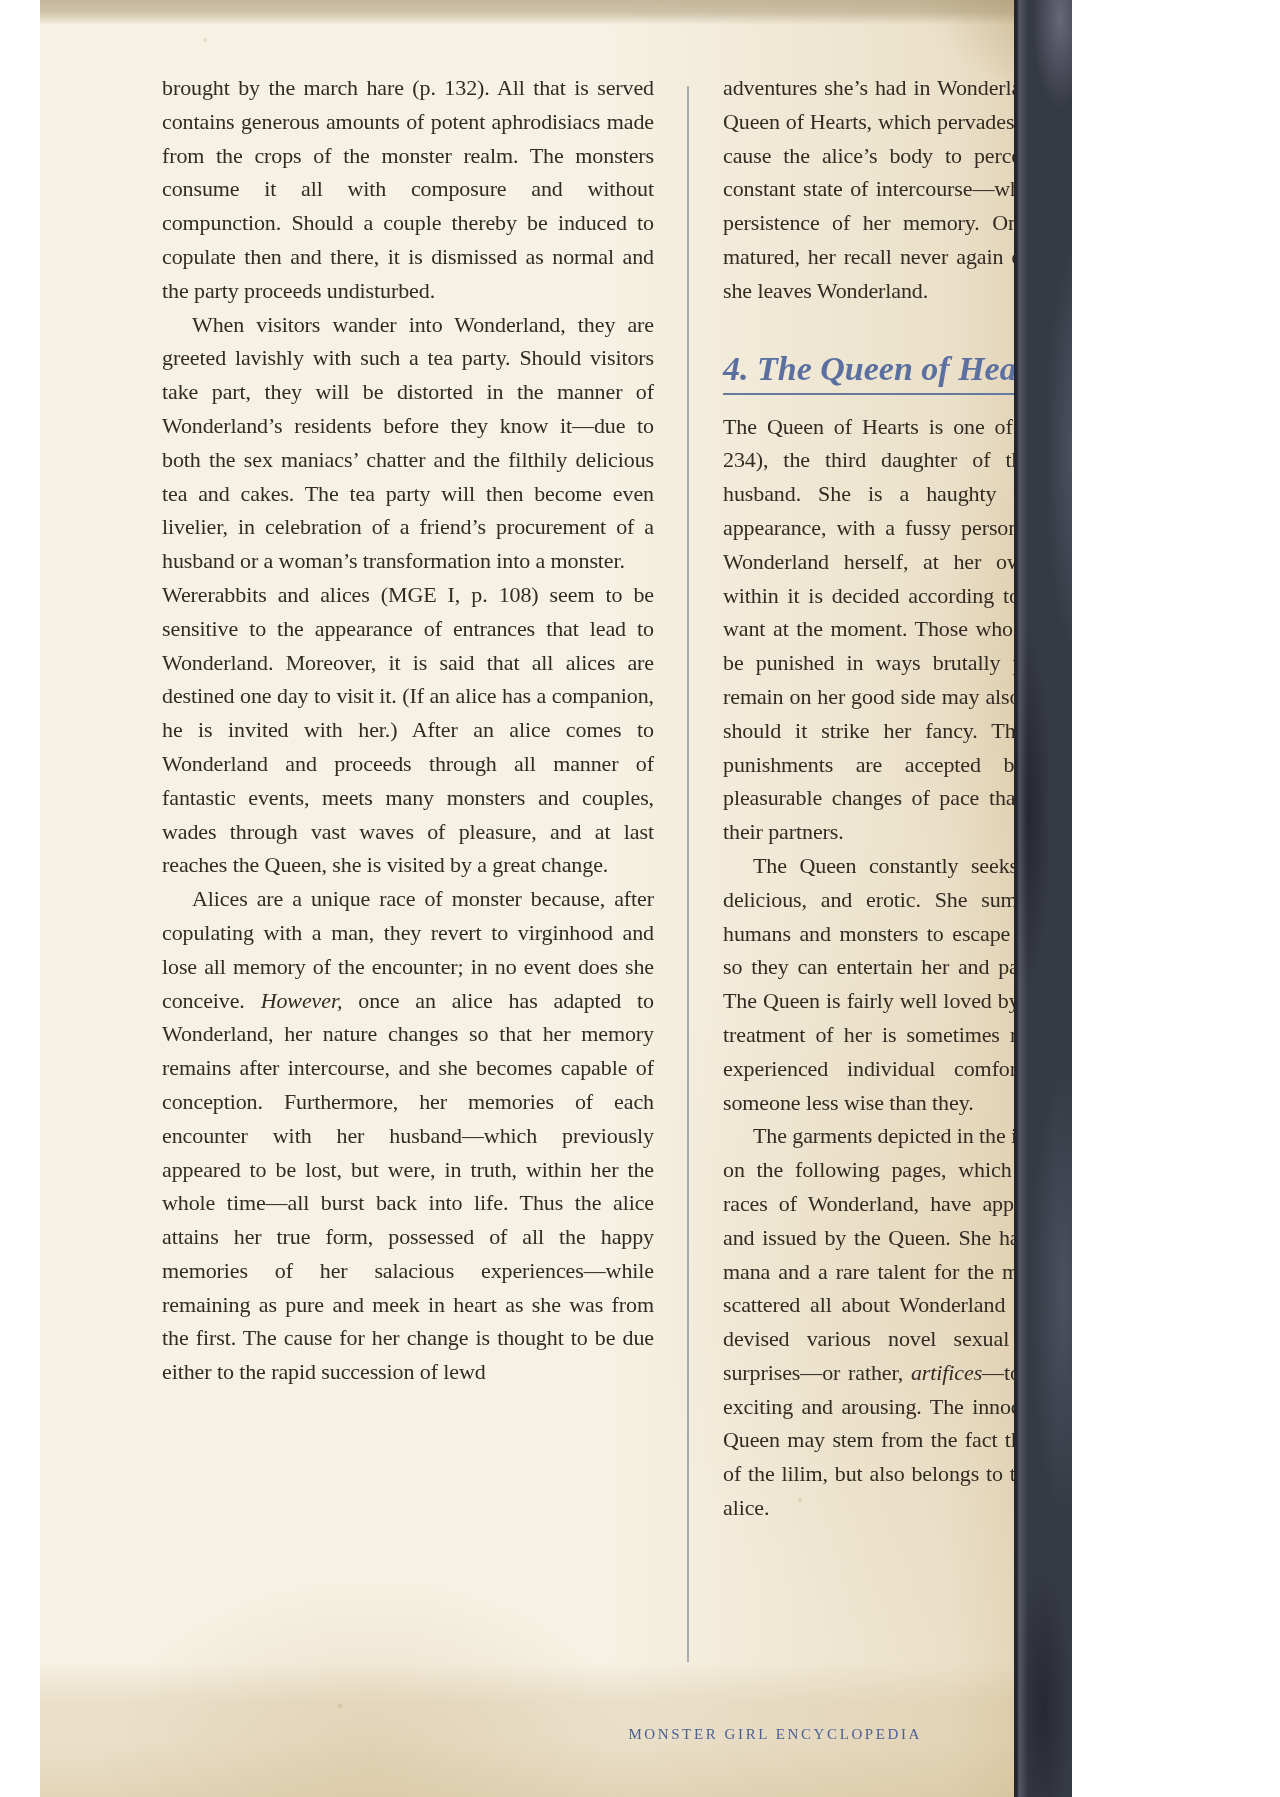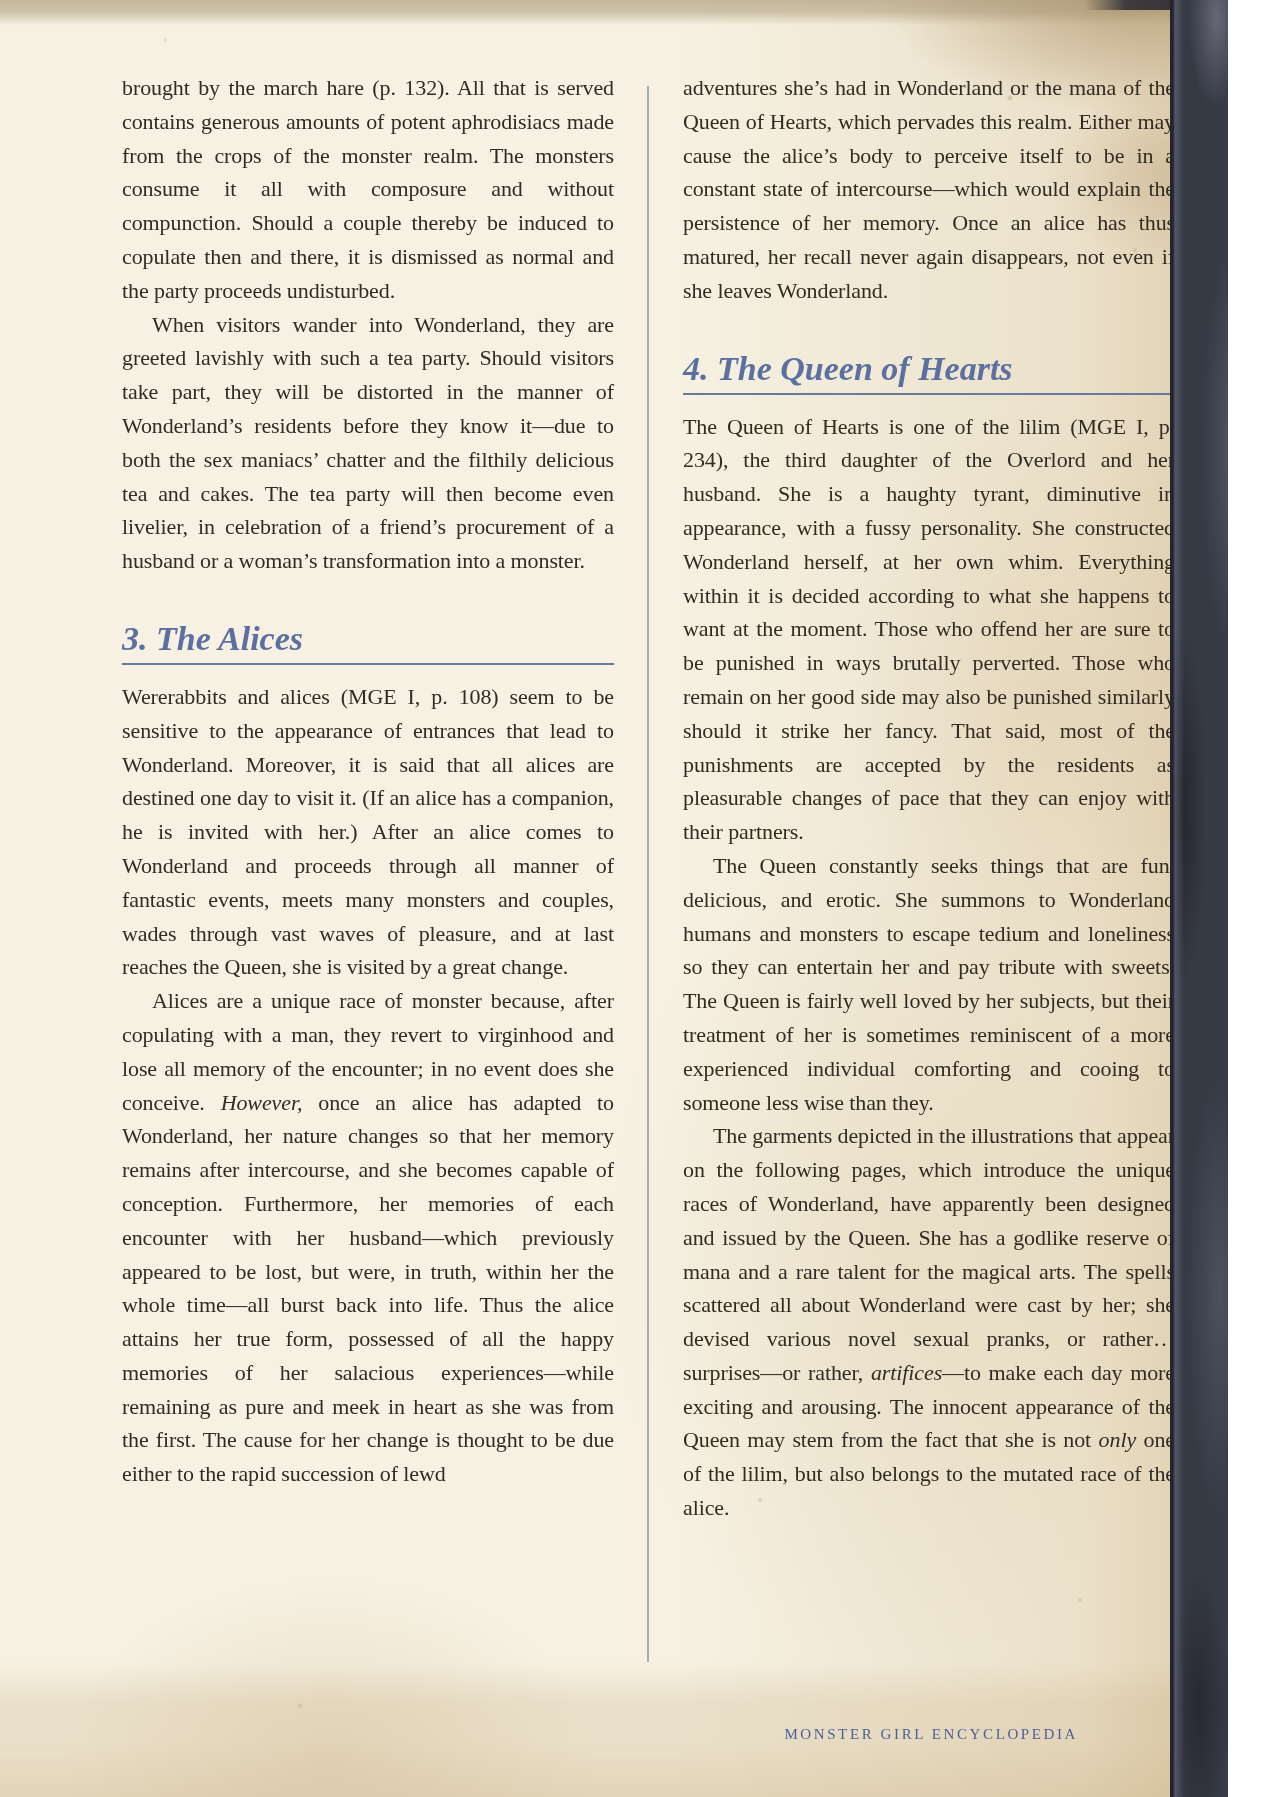--- a/index.html
+++ b/index.html
@@ -1,18 +1,18 @@
 <!DOCTYPE html>
 <html lang="en"><head>
 <meta charset="utf-8">
 <style>
   html,body { margin:0; padding:0; background:#ffffff; }
   .page {
     position:relative;
-    width:1228px; height:1797px;
+    width:1032px; height:1797px;
     overflow:hidden;
     font-family:"Liberation Serif","DejaVu Serif",serif;
     color:#322b22;
     background-color:#f6f1e2;
     background-repeat:no-repeat;
     background-image:
       
       linear-gradient(180deg, rgba(166,148,113,.62) 0px, rgba(166,148,113,.5) 12px, rgba(166,148,113,0) 25px),
       
       radial-gradient(320px 150px at 1120px 0px, rgba(150,117,70,.5), rgba(150,117,70,0) 75%),
@@ -26,20 +26,21 @@
       
       linear-gradient(0deg, rgba(198,172,126,.42) 0px, rgba(198,172,126,.25) 55px, rgba(203,180,140,.28) 95px, rgba(203,180,140,0) 135px),
       
       radial-gradient(5px 5px at 1010px 98px, rgba(140,100,55,.4), transparent 70%),
       radial-gradient(4px 4px at 1135px 250px, rgba(140,100,55,.35), transparent 70%),
       radial-gradient(6px 6px at 1180px 540px, rgba(140,100,55,.3), transparent 70%),
       radial-gradient(4px 4px at 760px 1500px, rgba(140,100,55,.3), transparent 70%),
       radial-gradient(5px 5px at 300px 1706px, rgba(140,100,55,.3), transparent 70%),
       radial-gradient(4px 4px at 1080px 1600px, rgba(140,100,55,.35), transparent 70%),
       radial-gradient(4px 4px at 165px 40px, rgba(160,120,70,.25), transparent 70%);
+    margin-left: 40px;
   }
   .col {
     position:absolute; top:71px; width:492px;
     font-size:22px; line-height:33.8px; letter-spacing:-0.1px;
     text-align:justify;
     hyphens:auto; -webkit-hyphens:auto;
   }
   .col-left  { left:122px; }
   .col-right { left:683px; }
   p.body-para { margin:0; }
@@ -86,21 +87,20 @@
   i { font-style:italic; }
 </style>
 </head>
 <body>
 
 <div class="page">
   <div class="top-edge-shadow"></div>
   <div class="col col-left">
       <p class="body-para"><span>brought by the march hare (p. 132). All that is served contains generous amounts of potent aphrodisiacs made from the crops of the monster realm. The monsters consume it all with composure and without compunction. Should a couple thereby be induced to copulate then and there, it is dismissed as normal and the party proceeds undisturbed.</span></p>
       <p class="body-para indent"><span>When visitors wander into Wonderland, they are greeted lavishly with such a tea party. Should visitors take part, they will be distorted in the manner of Wonderland’s residents before they know it—due to both the sex maniacs’ chatter and the filthily delicious tea and cakes. The tea party will then become even livelier, in celebration of a friend’s procurement of a husband or a woman’s transformation into a monster.</span></p>
-      <h2 class="section-heading">3. The Alices</h2>
       <p class="body-para"><span>Wererabbits and alices (MGE I, p. 108) seem to be sensitive to the appearance of entrances that lead to Wonderland. Moreover, it is said that all alices are destined one day to visit it. (If an alice has a companion, he is invited with her.) After an alice comes to Wonderland and proceeds through all manner of fantastic events, meets many monsters and couples, wades through vast waves of pleasure, and at last reaches the Queen, she is visited by a great change.</span></p>
       <p class="body-para indent"><span>Alices are a unique race of monster because, after copulating with a man, they revert to virginhood and lose all memory of the encounter; in no event does she conceive. </span><i>However,</i><span> once an alice has adapted to Wonderland, her nature changes so that her memory remains after intercourse, and she becomes capable of conception. Furthermore, her memories of each encounter with her husband—which previously appeared to be lost, but were, in truth, within her the whole time—all burst back into life. Thus the alice attains her true form, possessed of all the happy memories of her salacious experiences—while remaining as pure and meek in heart as she was from the first. The cause for her change is thought to be due either to the rapid succession of lewd</span></p>
     </div>
   <div class="column-divider"></div>
   <div class="col col-right">
       <p class="body-para"><span>adventures she’s had in Wonderland or the mana of the Queen of Hearts, which pervades this realm. Either may cause the alice’s body to perceive itself to be in a constant state of intercourse—which would explain the persistence of her memory. Once an alice has thus matured, her recall never again disappears, not even if she leaves Wonderland.</span></p>
       <h2 class="section-heading">4. The Queen of Hearts</h2>
       <p class="body-para"><span>The Queen of Hearts is one of the lilim (MGE I, p. 234), the third daughter of the Overlord and her husband. She is a haughty tyrant, diminutive in appearance, with a fussy personality. She constructed Wonderland herself, at her own whim. Everything within it is decided according to what she happens to want at the moment. Those who offend her are sure to be punished in ways brutally perverted. Those who remain on her good side may also be punished similarly should it strike her fancy. That said, most of the punishments are accepted by the residents as pleasurable changes of pace that they can enjoy with their partners.</span></p>
       <p class="body-para indent"><span>The Queen constantly seeks things that are fun, delicious, and erotic. She summons to Wonderland humans and monsters to escape tedium and loneliness so they can entertain her and pay tribute with sweets. The Queen is fairly well loved by her subjects, but their treatment of her is sometimes reminiscent of a more experienced individual comforting and cooing to someone less wise than they.</span></p>
       <p class="body-para indent"><span>The garments depicted in the illustrations that appear on the following pages, which introduce the unique races of Wonderland, have apparently been designed and issued by the Queen. She has a godlike reserve of mana and a rare talent for the magical arts. The spells scattered all about Wonderland were cast by her; she devised various novel sexual pranks, or rather…surprises—or rather, </span><i>artifices</i><span>—to make each day more exciting and arousing. The innocent appearance of the Queen may stem from the fact that she is not </span><i>only</i><span> one of the lilim, but also belongs to the mutated race of the alice.</span></p>

